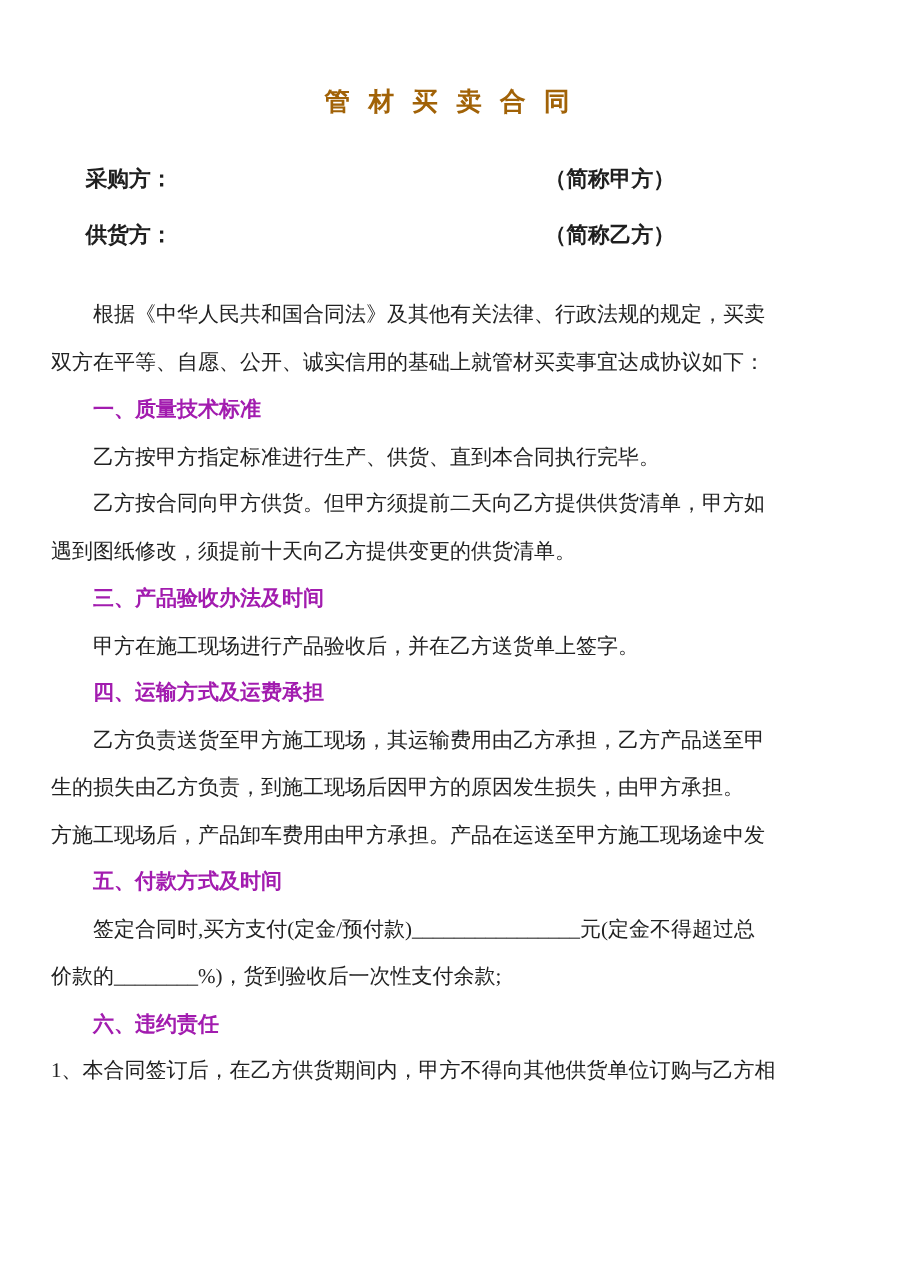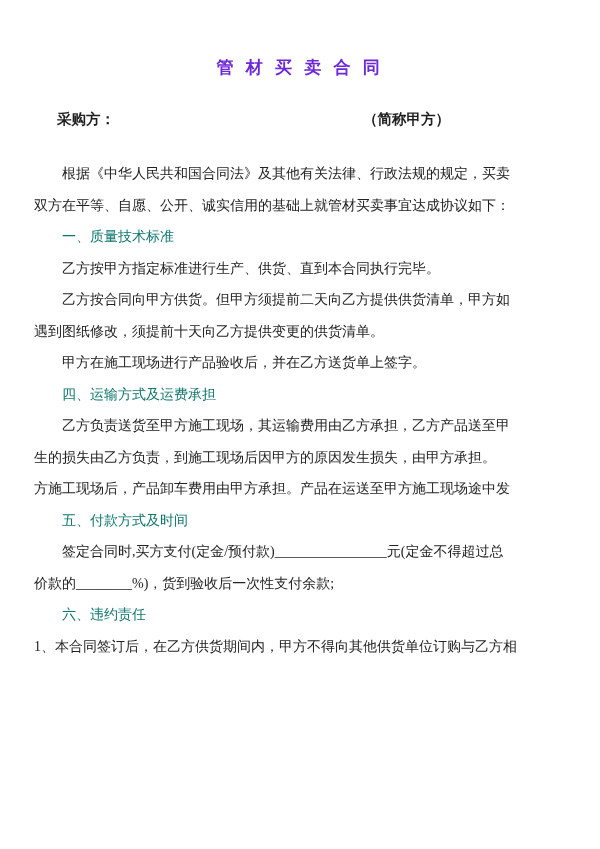--- a/index.html
+++ b/index.html
@@ -15,21 +15,21 @@
     width: 600px; height: 849px;
     background: #ffffff;
   }
   .doc-title {
     margin-top: 56px;
     text-align: center;
     font-size: 17px;
     font-weight: bold;
     letter-spacing: 4px;
     line-height: 24px;
-    color: #6d28d9;
+    color: #a16207;
   }
   .parties { margin-top: 24px; }
   .party-row { position: relative; height: 37px; text-align: center; }
   .party-label {
     position: absolute; left: 57px; top: 6px;
     font-size: 14.5px; font-weight: bold;
   }
   .party-alias {
     position: absolute; left: 363px; top: 6px;
     font-size: 14.5px; font-weight: bold;
@@ -39,43 +39,48 @@
     padding: 0 34px;
   }
   .lines p {
     font-size: 14px;
     line-height: 31.5px;
     height: 31.5px;
     white-space: nowrap;
     color: #222222;
   }
   .lines p.indent { text-indent: 28px; }
-  .lines p.heading { font-weight: normal; text-indent: 28px; color: #0f766e; }
+  .lines p.heading { font-weight: bold; text-indent: 28px; color: #a21caf; }
 </style>
 </head>
 <body>
 
 <div class="page">
 
   <div class="doc-title">管 材 买 卖 合 同</div>
 
   <div class="parties">
     <div class="party-row">
       <span class="party-label">采购方：</span>
       <span class="party-alias">（简称甲方）</span>
     </div>
+    <div class="party-row">
+      <span class="party-label">供货方：</span>
+      <span class="party-alias">（简称乙方）</span>
+    </div>
   </div>
 
   <div class="lines">
     <p class="indent">根据《中华人民共和国合同法》及其他有关法律、行政法规的规定，买卖</p>
     <p class="flush">双方在平等、自愿、公开、诚实信用的基础上就管材买卖事宜达成协议如下：</p>
     <p class="heading">一、质量技术标准</p>
     <p class="indent">乙方按甲方指定标准进行生产、供货、直到本合同执行完毕。</p>
     <p class="indent">乙方按合同向甲方供货。但甲方须提前二天向乙方提供供货清单，甲方如</p>
     <p class="flush">遇到图纸修改，须提前十天向乙方提供变更的供货清单。</p>
+    <p class="heading">三、产品验收办法及时间</p>
     <p class="indent">甲方在施工现场进行产品验收后，并在乙方送货单上签字。</p>
     <p class="heading">四、运输方式及运费承担</p>
     <p class="indent">乙方负责送货至甲方施工现场，其运输费用由乙方承担，乙方产品送至甲</p>
     <p class="flush">生的损失由乙方负责，到施工现场后因甲方的原因发生损失，由甲方承担。</p>
     <p class="flush">方施工现场后，产品卸车费用由甲方承担。产品在运送至甲方施工现场途中发</p>
     <p class="heading">五、付款方式及时间</p>
     <p class="indent">签定合同时,买方支付(定金/预付款)________________元(定金不得超过总</p>
     <p class="flush">价款的________%)，货到验收后一次性支付余款;</p>
     <p class="heading">六、违约责任</p>
     <p class="flush">1、本合同签订后，在乙方供货期间内，甲方不得向其他供货单位订购与乙方相</p>

